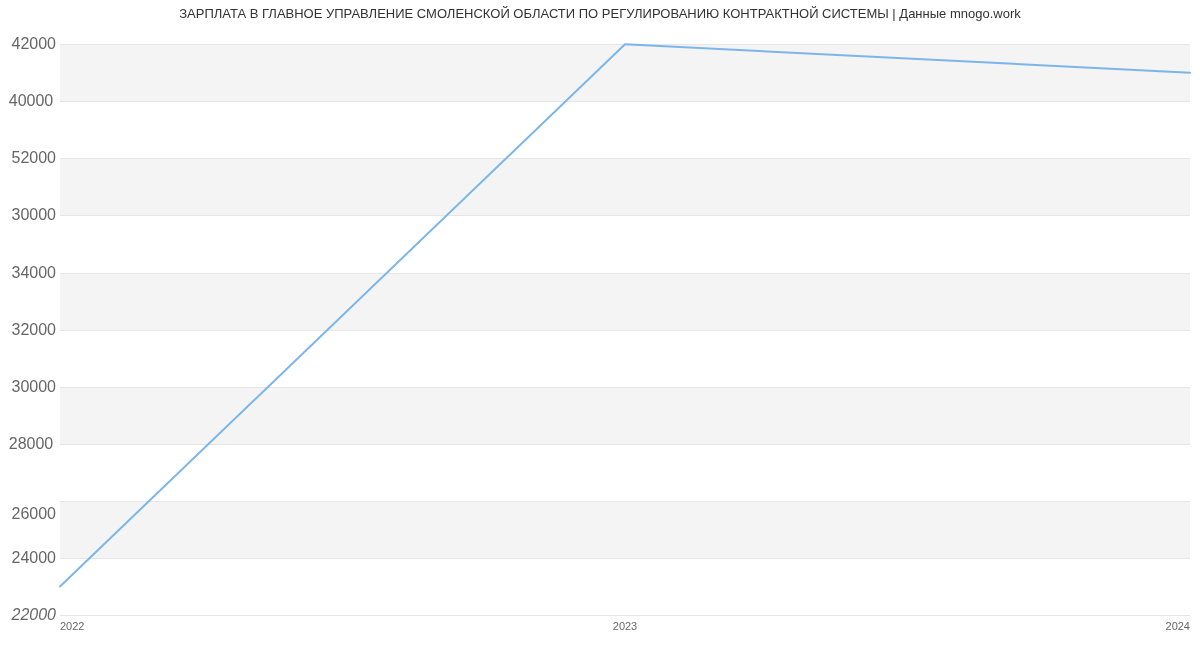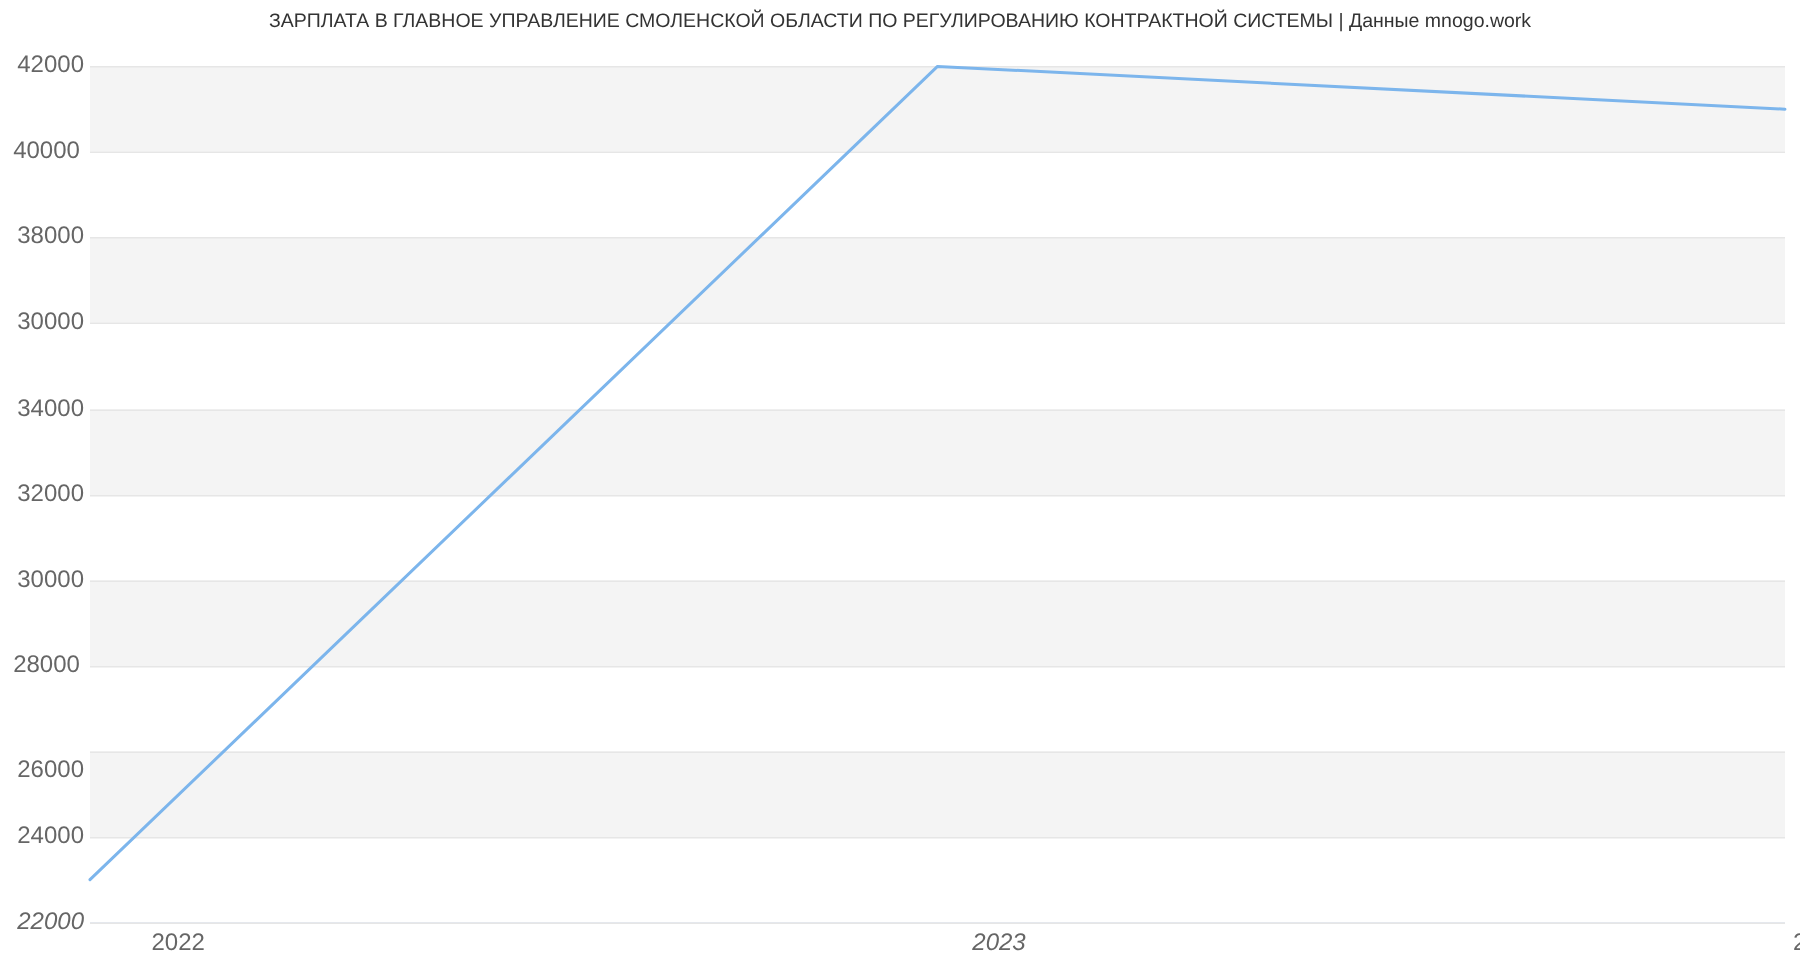--- a/index.html
+++ b/index.html
@@ -54,24 +54,23 @@
     transform: translateY(-50%);
     font-size: 16px;
     color: #666666;
     text-align: right;
     width: 50px;
   }
   .x-label {
     position: absolute;
     top: 620px;
     transform: translateX(-50%);
-    font-size: 16px;
+    font-size: 11px;
     color: #666666;
     text-align: center;
-    margin-left: 41px;
   }
   svg.line-svg {
     position: absolute;
     left: 0;
     top: 0;
     width: 100%;
     height: 100%;
     overflow: visible;
   }
 </style>
@@ -106,19 +105,19 @@
     </div>
 
 <div class="y-label" style="top: 615px; font-style: italic;">22000</div>
     <div class="y-label" style="top: 557.927px;">24000</div>
     <div class="y-label" style="top: 514px;">26000</div>
     <div class="y-label" style="top: 443.78px; text-align: center;">28000</div>
     <div class="y-label" style="top: 386.707px;">30000</div>
     <div class="y-label" style="top: 329.634px; text-align: right;">32000</div>
     <div class="y-label" style="top: 272.561px;">34000</div>
     <div class="y-label" style="top: 215.488px;">30000</div>
-    <div class="y-label" style="top: 158.415px;">38000</div>
+    <div class="y-label" style="top: 158.415px;">52000</div>
     <div class="y-label" style="top: 101.341px; text-align: center;">40000</div>
     <div class="y-label" style="top: 44.2683px;">42000</div>
     <div class="x-label" style="transform: translateX(0px); left: 60px;">2022</div>
-    <div class="x-label" style="left: 625px; font-style: italic;">2023</div>
+    <div class="x-label" style="left: 625px;">2023</div>
     <div class="x-label" style="transform: translateX(-100%); left: 1190px;">2024</div>
   </div>
 
 </body></html>

